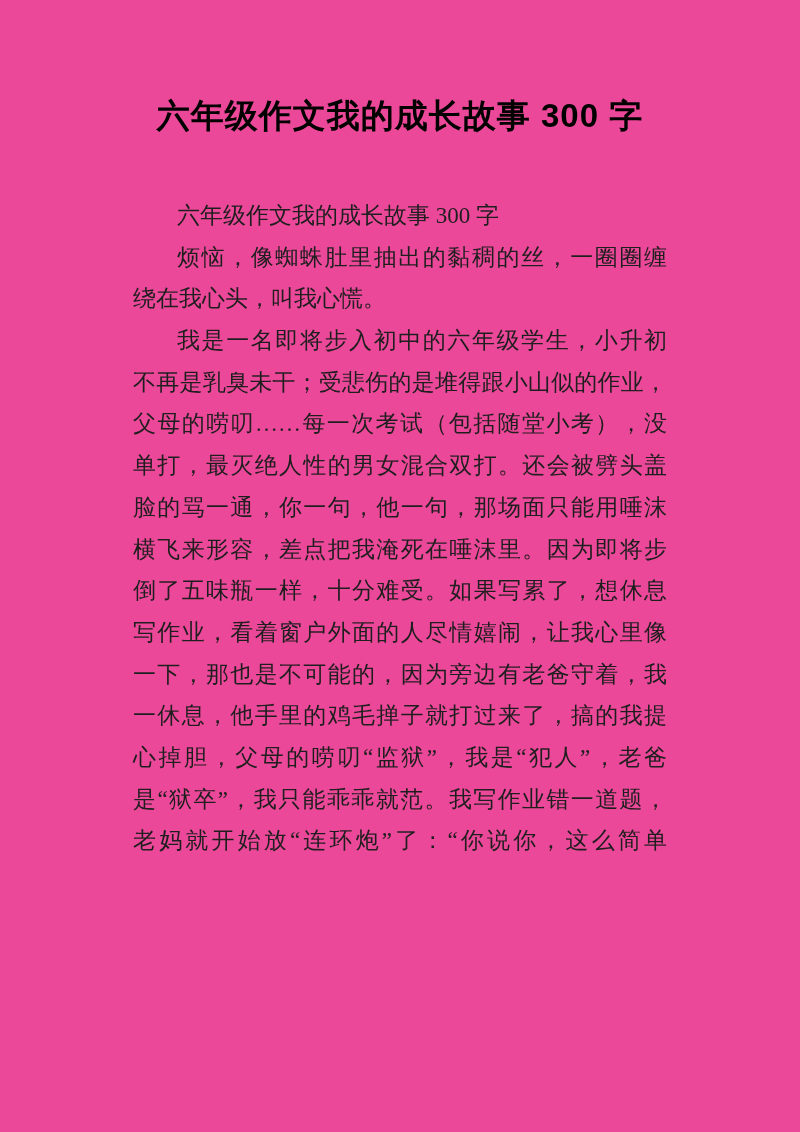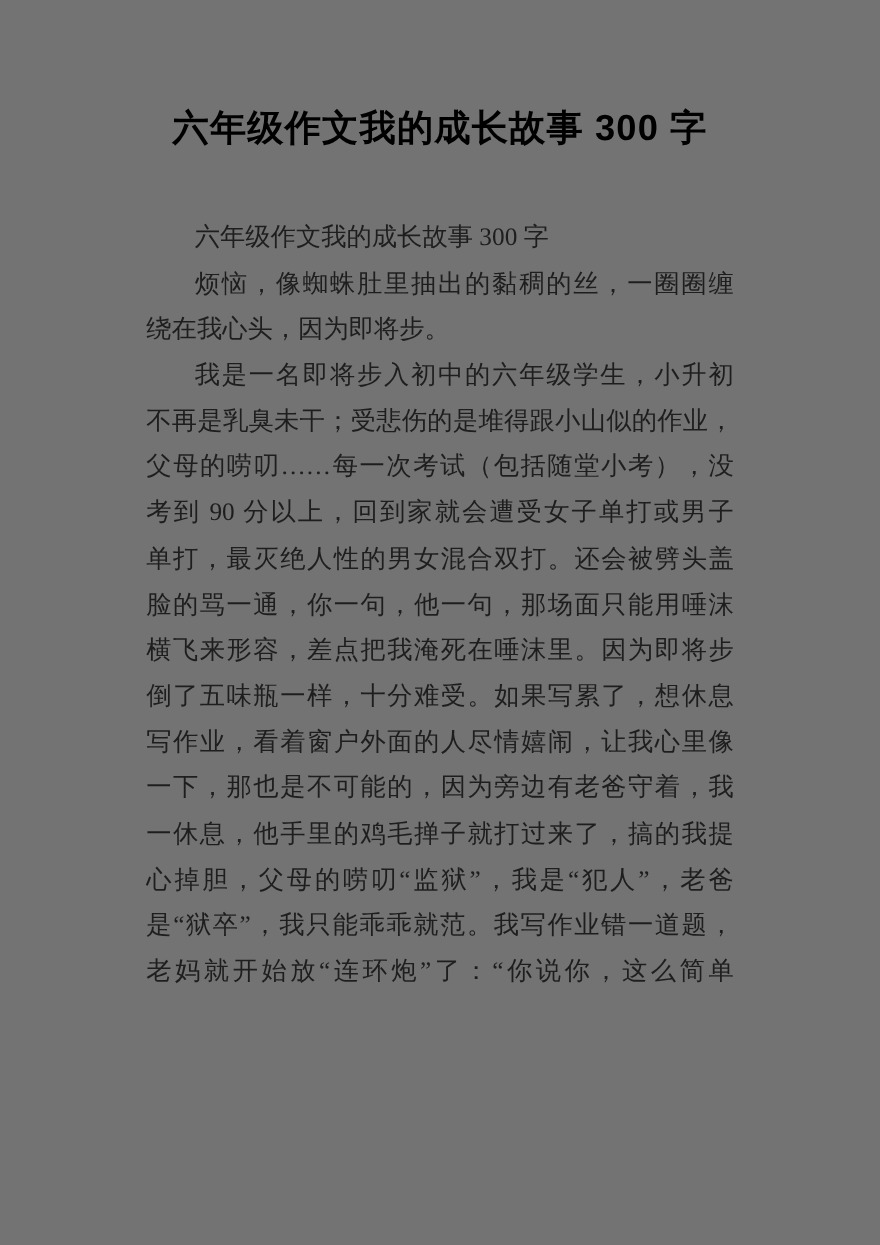--- a/index.html
+++ b/index.html
@@ -4,21 +4,21 @@
 <style>
   html, body {
     margin: 0;
     padding: 0;
     background: #ffffff;
   }
   .page {
     position: relative;
     width: 800px;
     height: 1132px;
-    background: #737373;
+    background: #ec4899;
     overflow: hidden;
     font-family: "Liberation Serif", "DejaVu Serif", serif;
     color: #1e1e1e;
   }
   .doc-title {
     position: absolute;
     top: 94px;
     left: 0;
     width: 800px;
     text-align: center;
@@ -56,25 +56,24 @@
 </head>
 <body>
 
 <div class="page">
 
   <div class="doc-title">六年级作文我的成长故事 300 字</div>
 
   <div class="essay-body">
     <div class="line indent nj">六年级作文我的成长故事 300 字</div>
     <div class="line indent">烦恼，像蜘蛛肚里抽出的黏稠的丝，一圈圈缠</div>
-    <div class="line nj">绕在我心头，因为即将步。</div>
+    <div class="line nj">绕在我心头，叫我心慌。</div>
     <div class="line indent">我是一名即将步入初中的六年级学生，小升初</div>
     <div class="line">不再是乳臭未干；受悲伤的是堆得跟小山似的作业，</div>
     <div class="line">父母的唠叨……每一次考试（包括随堂小考），没</div>
-    <div class="line">考到 90 分以上，回到家就会遭受女子单打或男子</div>
     <div class="line">单打，最灭绝人性的男女混合双打。还会被劈头盖</div>
     <div class="line">脸的骂一通，你一句，他一句，那场面只能用唾沫</div>
     <div class="line">横飞来形容，差点把我淹死在唾沫里。因为即将步</div>
     <div class="line">倒了五味瓶一样，十分难受。如果写累了，想休息</div>
     <div class="line">写作业，看着窗户外面的人尽情嬉闹，让我心里像</div>
     <div class="line">一下，那也是不可能的，因为旁边有老爸守着，我</div>
     <div class="line">一休息，他手里的鸡毛掸子就打过来了，搞的我提</div>
     <div class="line">心掉胆，父母的唠叨“监狱”，我是“犯人”，老爸</div>
     <div class="line">是“狱卒”，我只能乖乖就范。我写作业错一道题，</div>
     <div class="line">老妈就开始放“连环炮”了：“你说你，这么简单</div>

